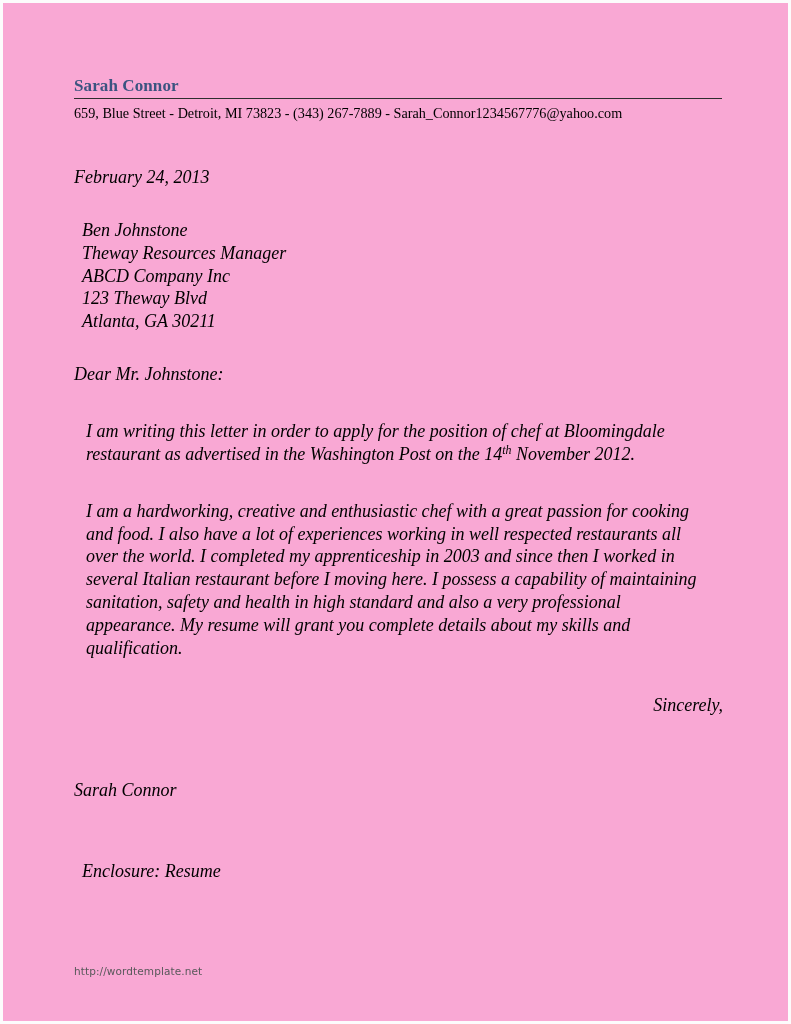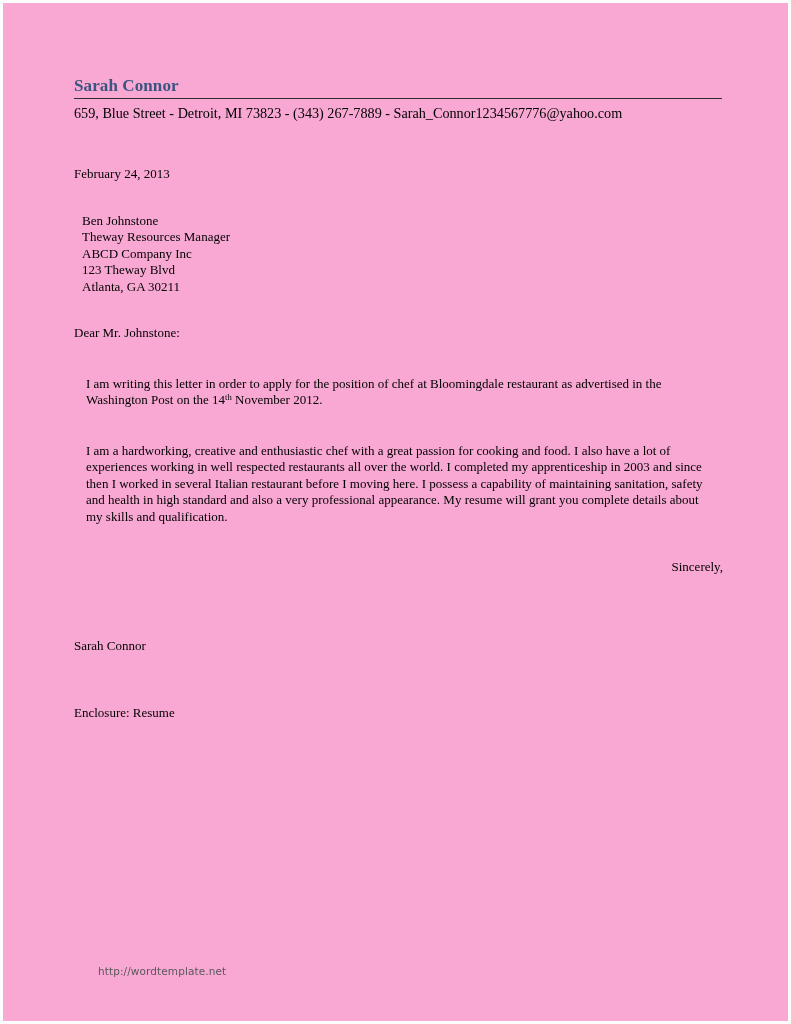--- a/index.html
+++ b/index.html
@@ -47,22 +47,23 @@
   .contact-line {
     font-size: 14.2px;
     line-height: 1.35;
     margin: 0;
     padding-top: 5px;
     white-space: nowrap;
   }
 
   
   .body-block {
-    font-size: 13px;
+    font-size: 18px;
     line-height: 1.27;
+    font-style: italic;
   }
   .date-line {
     margin: 0;
     padding-top: 43px;
   }
   .recipient {
     margin: 8px;
     padding-top: 22px;
   }
   .recipient div {
@@ -85,34 +86,33 @@
   .closing {
     margin: 0;
     padding-top: 22px;
     text-align: right;
   }
   .signature-name {
     margin: 0;
     padding-top: 62px;
   }
   .enclosure {
-    margin: 0;
+    margin: 8px;
     padding-top: 51px;
   }
 
   
   .footer-url {
     position: absolute;
     left: 71px;
     top: 962px;
     font-family: "DejaVu Sans", "Liberation Sans", sans-serif;
     font-size: 10.5px;
     color: #58585a;
     letter-spacing: 0.1px;
-    margin-left: 24px;
   }
 </style>
 </head>
 <body>
 
 <div class="page">
 
   <div class="content">
 
     <div class="letterhead">

